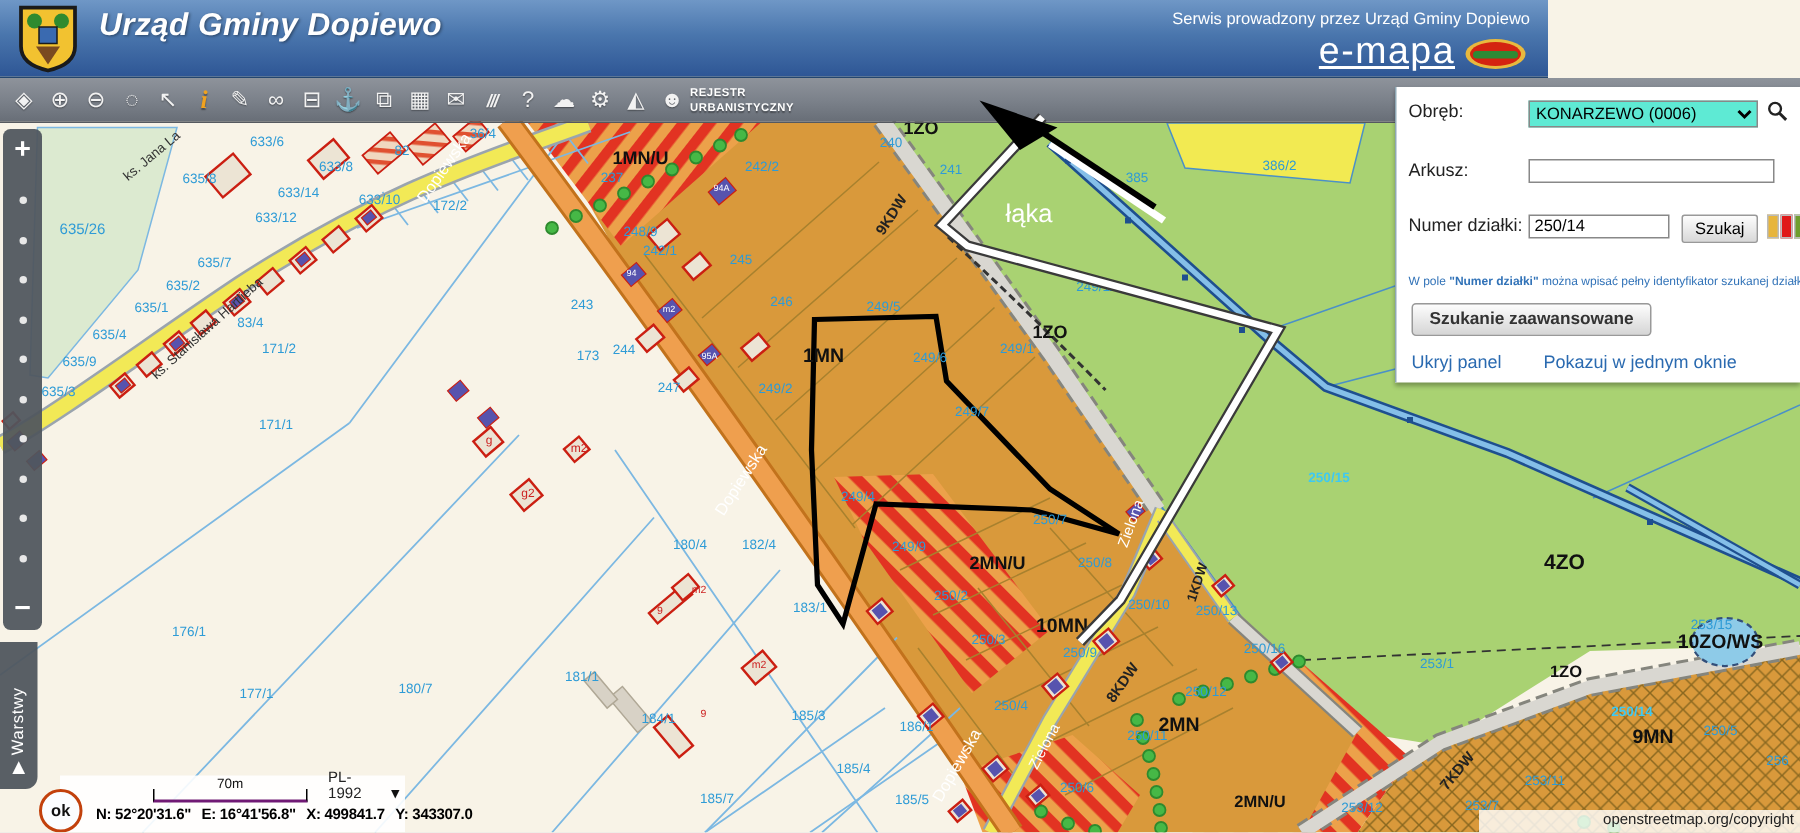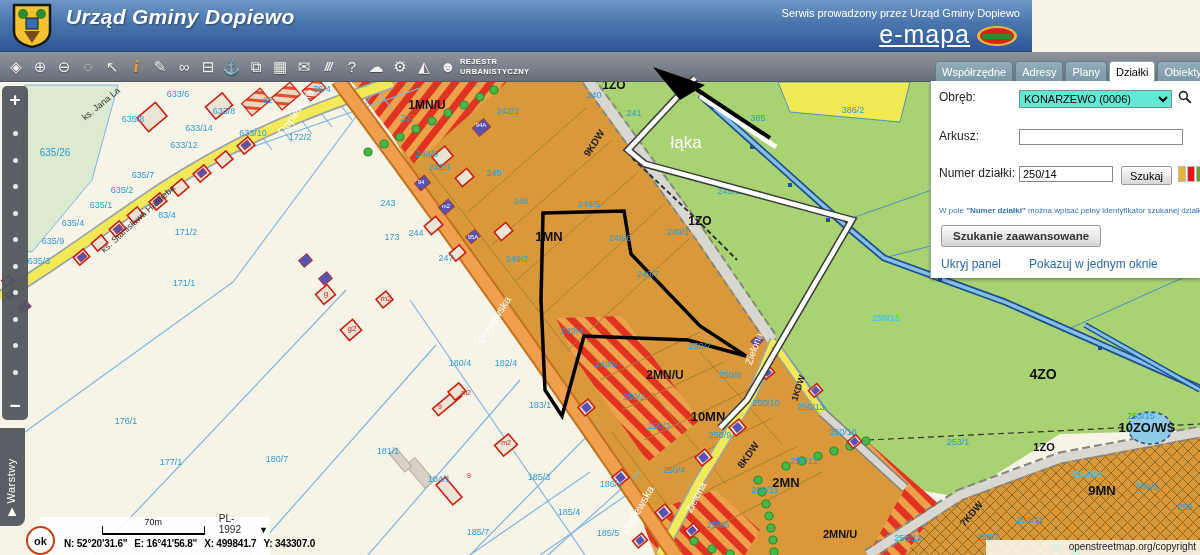--- a/index.html
+++ b/index.html
@@ -66,21 +66,21 @@
   .p-links{display:flex;gap:28px;color:#2a6ab0;font-size:12px;padding:2px 0 0 2px;}
   .p-links span{cursor:pointer;}
 
   
   .okbtn{position:absolute;left:26px;top:526px;width:29px;height:29px;border-radius:50%;z-index:60;
     border:2px solid #c2410c;background:#fbfdff;color:#111;font-size:11px;font-weight:bold;
     display:flex;align-items:center;justify-content:center;cursor:pointer;}
   .statusbar{position:absolute;left:40px;top:517px;width:230px;height:38px;z-index:55;
     background:rgba(255,255,255,.9);padding:2px 4px 0 24px;}
   .sb-row1{display:flex;align-items:flex-end;height:16px;}
-  .scale{position:relative;width:128px;height:9px;border-left:1.5px solid #000;border-right:1.5px solid #000;border-bottom:2px solid #000000;margin-left:38px;}
+  .scale{position:relative;width:128px;height:9px;border-left:1.5px solid #000;border-right:1.5px solid #000;border-bottom:2px solid #701a75;margin-left:38px;}
   .scale span{position:absolute;left:0;right:0;top:-9px;text-align:center;font-size:9px;color:#111;}
   .crs{margin-left:14px;font-size:10px;color:#222;}
   .crs-chev{margin-left:12px;font-size:10px;color:#111;font-weight:bold;cursor:pointer;}
   .sb-coords{margin-top:3px;font-size:10px;font-weight:bold;color:#000;letter-spacing:-.2px;white-space:nowrap;}
   .sb-coords b{margin-right:7px;font-weight:bold;}
   .attrib{position:absolute;right:0;bottom:0;width:214px;z-index:55;background:rgba(255,255,255,.82);
     font-size:10px;color:#222;padding:1px 4px 2px;line-height:1.25;}
   .attrib .l2{text-align:right;}
 
   svg text{font-family:"Liberation Sans",sans-serif;}
@@ -460,27 +460,20 @@
 
   <svg class="overlay-svg" width="1200" height="555" viewBox="0 0 1200 555">
     <path d="M695,78 L628,150 L645,164 L852,220 L747,400 L720,428" fill="none" stroke="#3a3a3a" stroke-width="7.5"></path>
     <path d="M695,78 L628,150 L645,164 L852,220 L747,400 L720,428" fill="none" stroke="#ffffff" stroke-width="4.5"></path>
     <path d="M776,147 L700,96" stroke="#fff" stroke-width="5"></path>
     <path d="M770,138 L690,85" stroke="#000" stroke-width="4"></path>
     <polygon points="653,67 705,85 680,100" fill="#000"></polygon>
   </svg>
 
   <div class="panel">
-    <div class="tabs" id="tabs">
-        <span class="tab">Współrzędne</span>
-        <span class="tab">Adresy</span>
-        <span class="tab">Plany</span>
-        <span class="tab active">Działki</span>
-        <span class="tab">Obiekty</span>
-      </div>
     <div class="p-body">
       <div class="row">
         <label>Obręb:</label>
         <select id="obreb-select"><option>KONARZEWO (0006)</option></select>
         <svg class="mag" width="14" height="14" viewBox="0 0 14 14">
           <circle cx="5.5" cy="5.5" r="4" fill="none" stroke="#222" stroke-width="1.6"></circle>
           <line x1="8.5" y1="8.5" x2="13" y2="13" stroke="#222" stroke-width="2"></line>
         </svg>
       </div>
       <div class="row">

